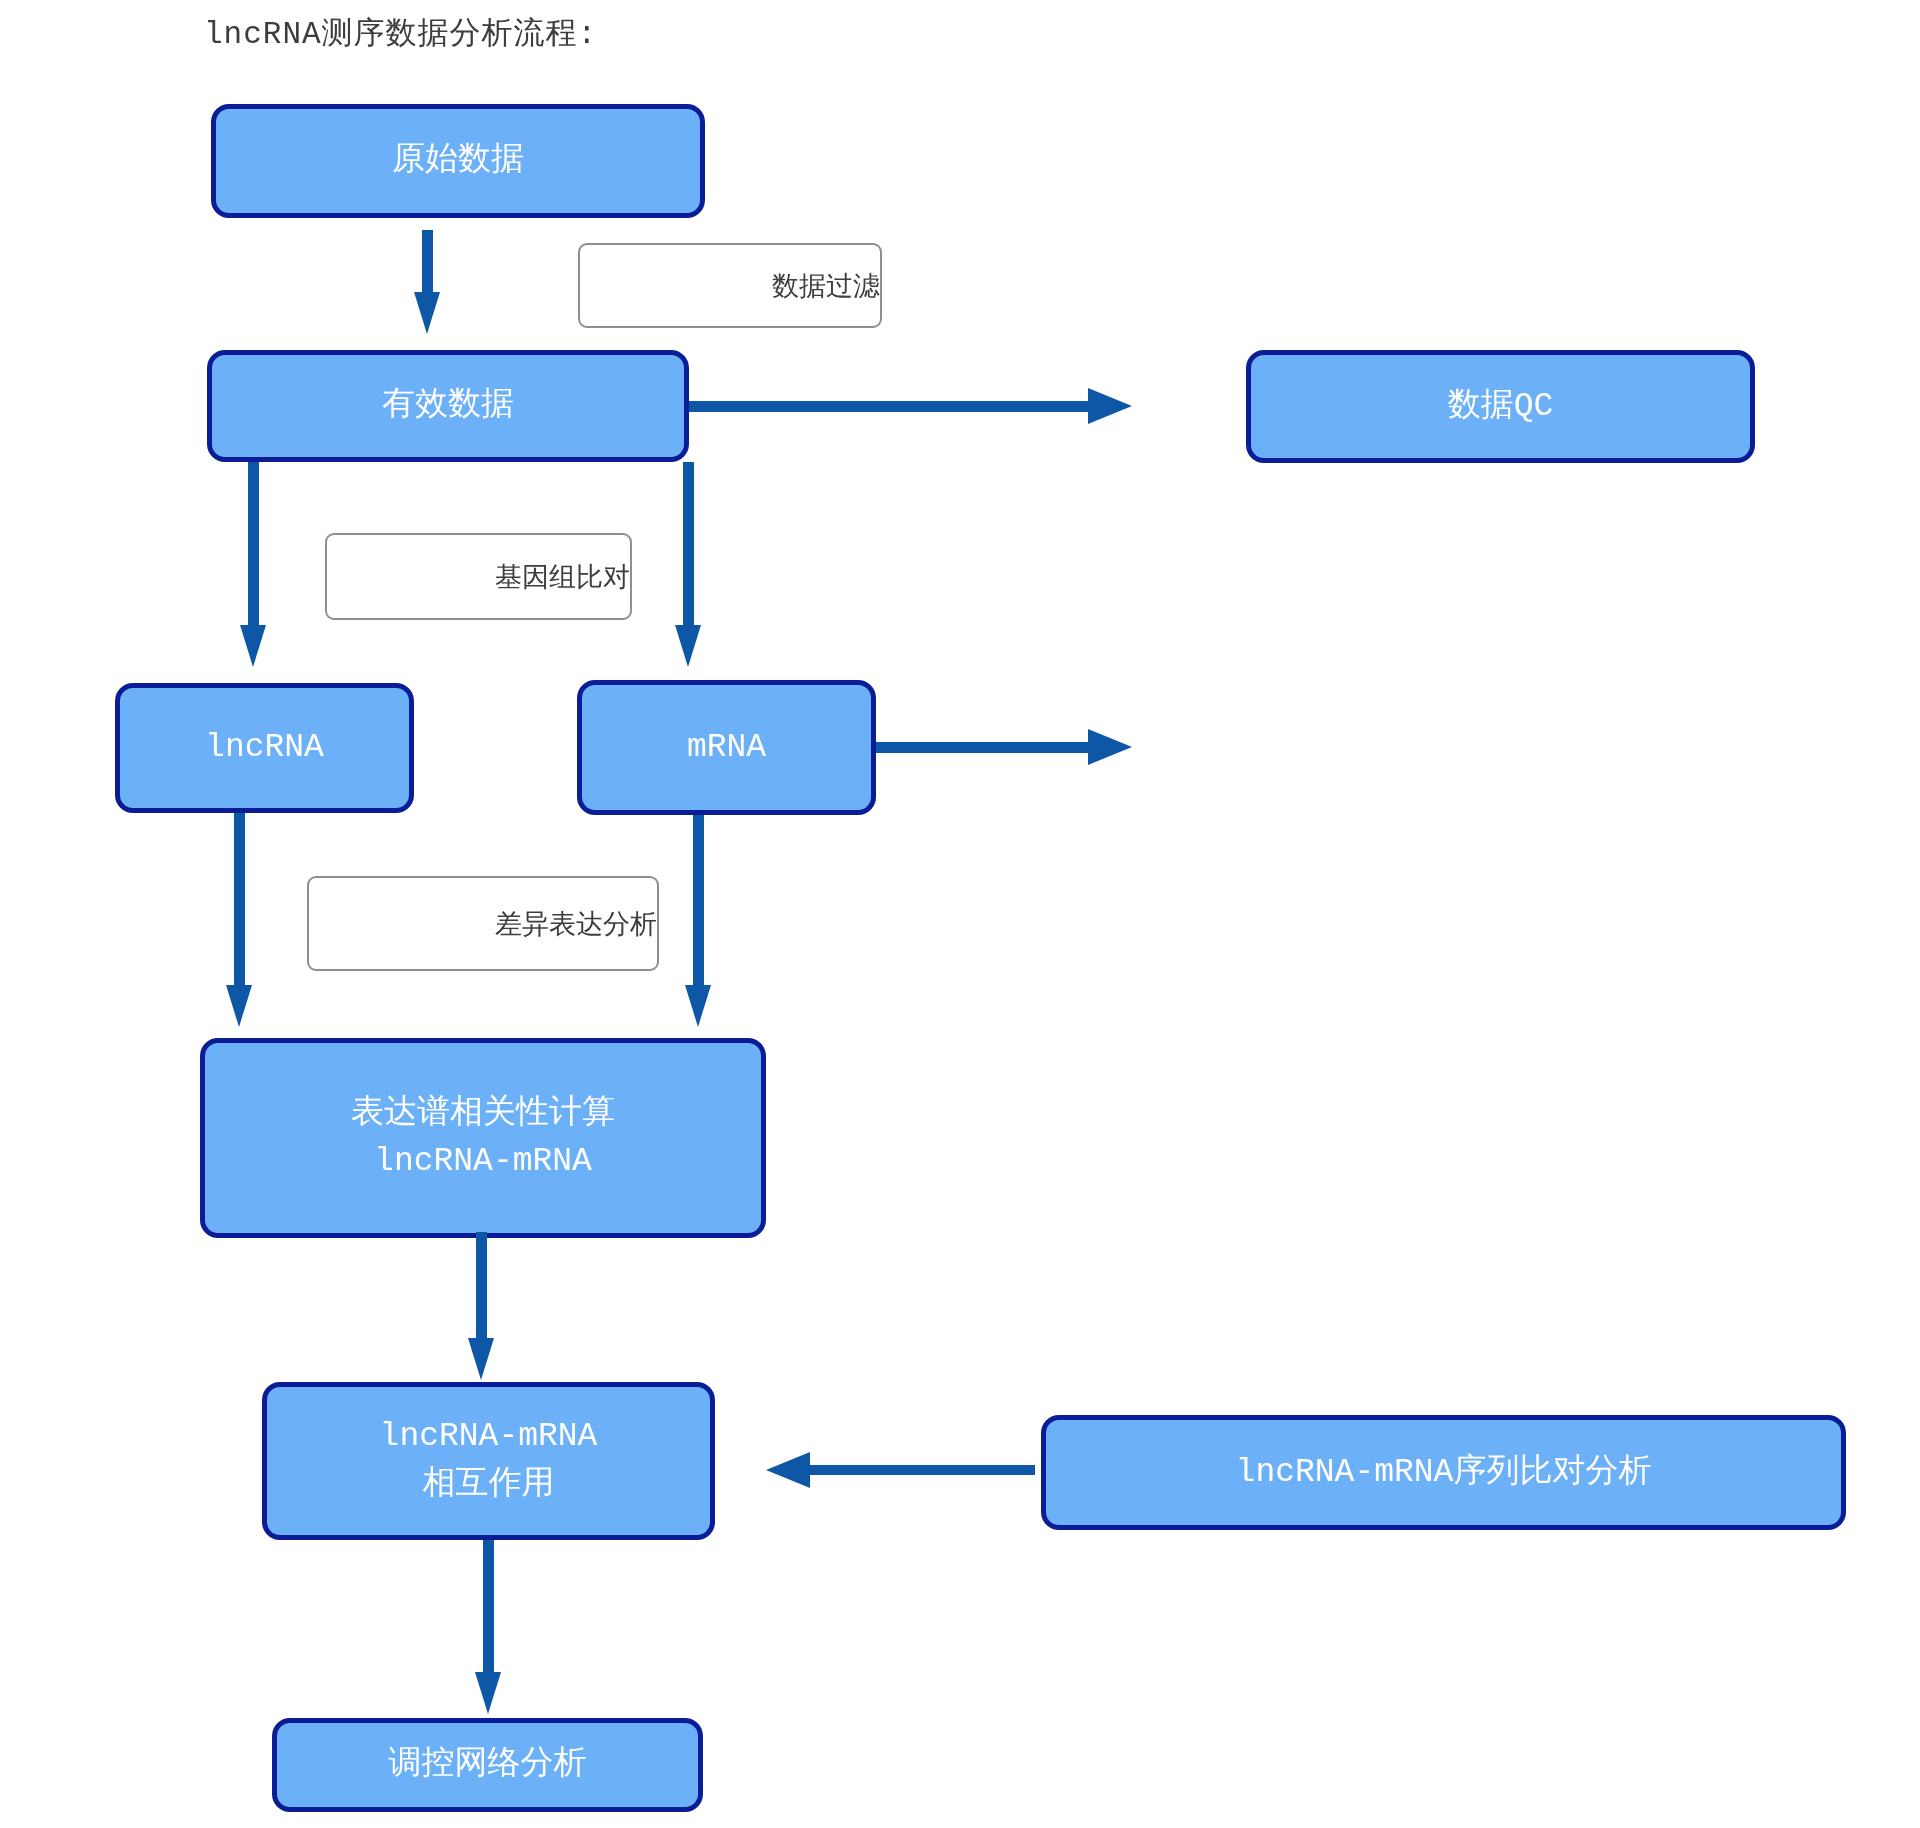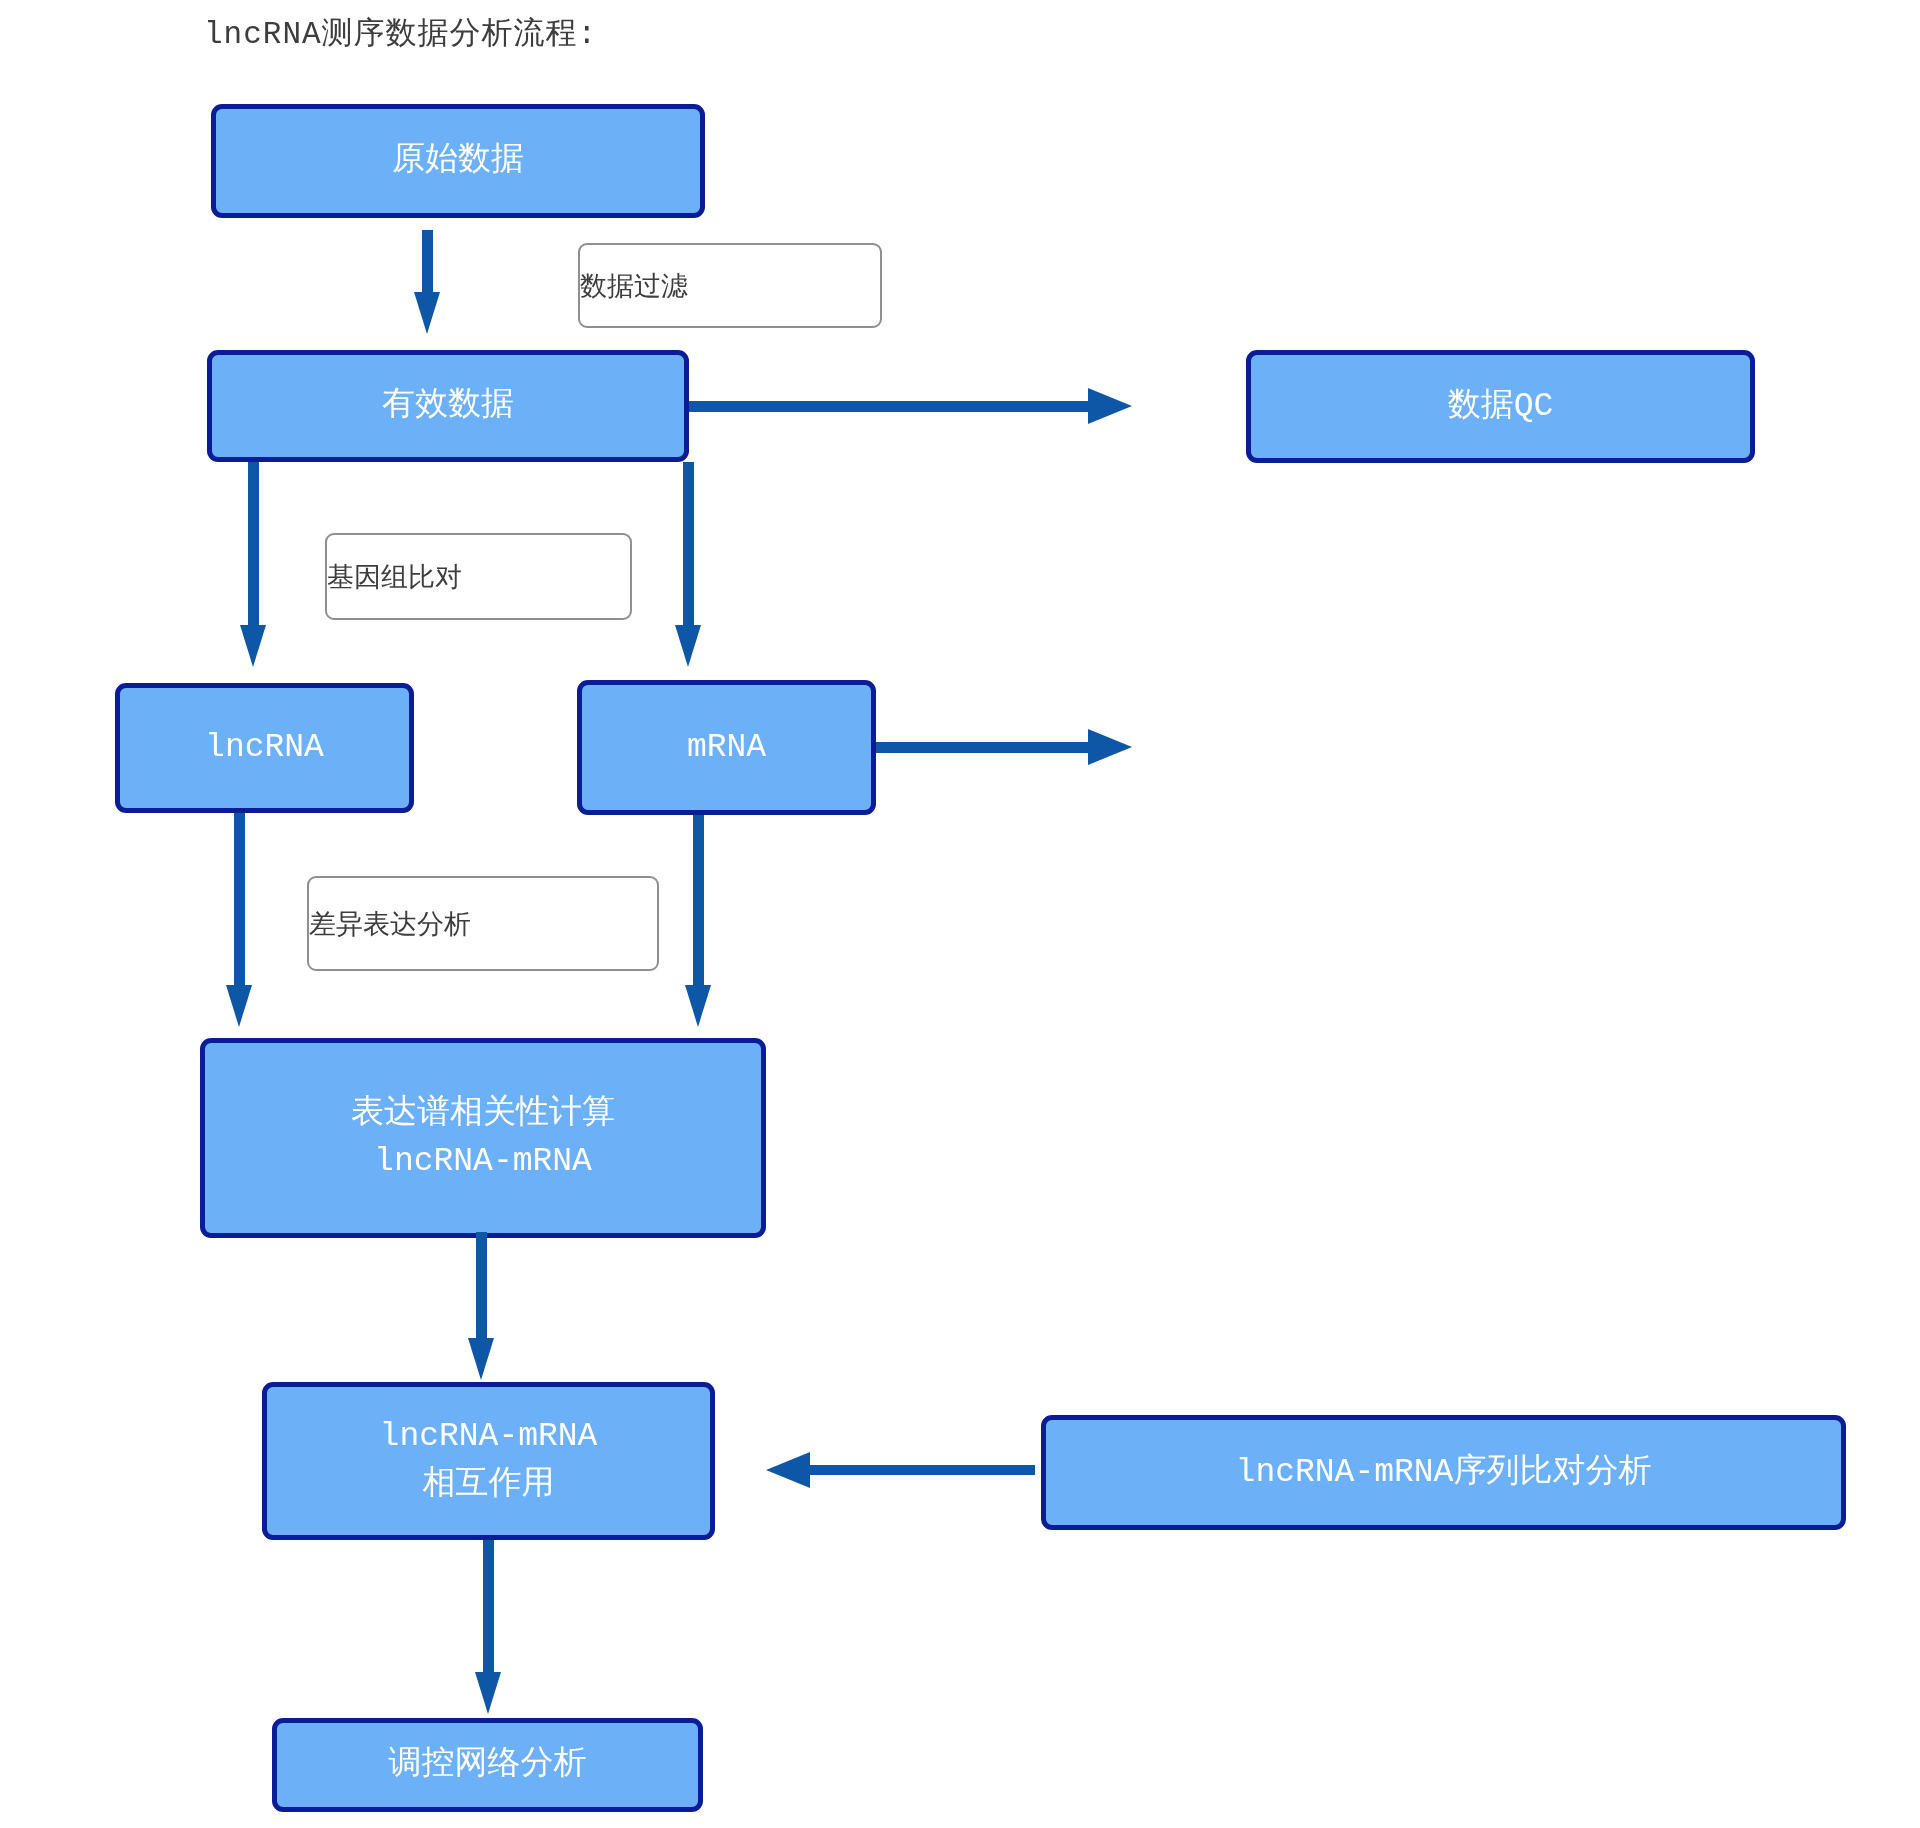--- a/index.html
+++ b/index.html
@@ -6,28 +6,28 @@
   .canvas {
     position:relative; width:1920px; height:1828px; background:#ffffff;
     font-family:Liberation Mono, monospace; overflow:hidden;
   }
   .title {
     position:absolute; left:204px; top:12px;
     font-size:31px; color:#3d3d3d; letter-spacing:1px; white-space:nowrap;
   }
   .node {
     position:absolute; box-sizing:border-box;
-    background:#6cb0f8; border:5px solid #0a1d96; border-radius:11px;
+    background:#6cb0f8; border:5px solid #0a1d96; border-radius:18px;
     display:flex; flex-direction:column; align-items:center; justify-content:center;
     color:#ffffff; font-size:33px; line-height:1.45; text-align:center; white-space:nowrap;
   }
   .edge-label {
     position:absolute; box-sizing:border-box;
     background:#ffffff; border:2px solid #8f8f8f; border-radius:9px;
-    display:flex; align-items:center; justify-content:flex-start;
+    display:flex; align-items:center; justify-content:flex-end;
     color:#3d3d3d; font-size:27px; white-space:nowrap;
   }
   .stem { position:absolute; background:#0d57a6; }
   .head { position:absolute; width:0; height:0; }
   .head.down  { border-left:13px solid transparent; border-right:13px solid transparent; border-top:42px solid #0d57a6; }
   .head.right { border-top:18px solid transparent; border-bottom:18px solid transparent; border-left:44px solid #0d57a6; }
   .head.left  { border-top:18px solid transparent; border-bottom:18px solid transparent; border-right:44px solid #0d57a6; }
 </style>
 </head>
 <body>

